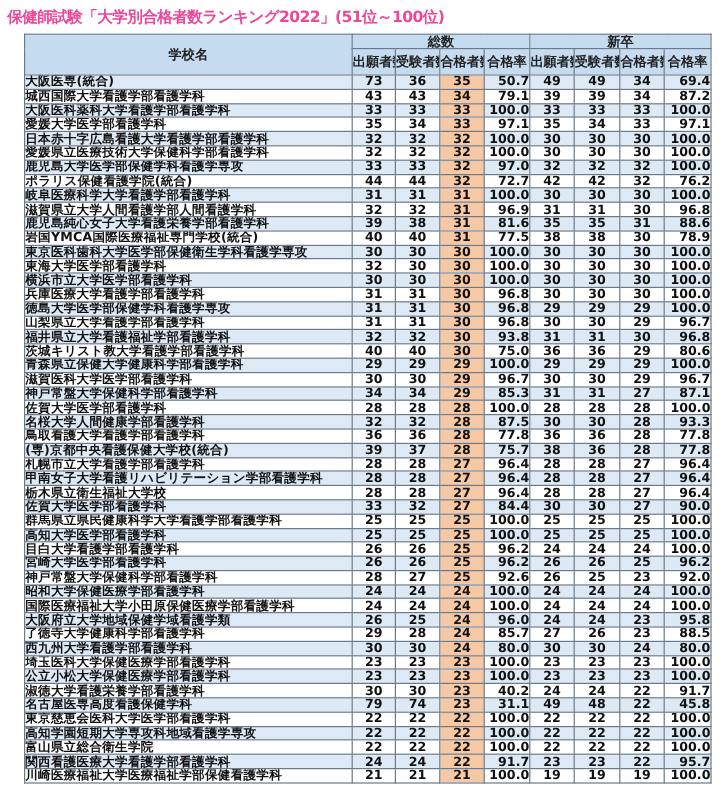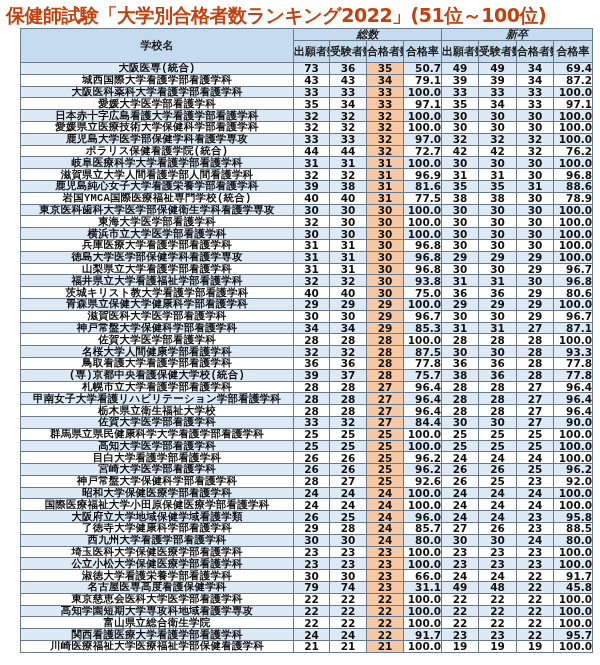--- a/index.html
+++ b/index.html
@@ -1,26 +1,26 @@
 <!DOCTYPE html>
 <html><head>
 <meta charset="utf-8">
 <style>
   html, body { margin:0; padding:0; background:#ffffff; }
   body { width:600px; height:665px; overflow:hidden; font-family:"DejaVu Sans", "Liberation Sans", sans-serif; color:#111; }
-  .title { position:absolute; left:6px; top:3px; font-size:19px; font-weight:bold; letter-spacing:-0.5px; white-space:nowrap; line-height:24px; color:#c2410c; }
+  .title { position:absolute; left:6px; top:3px; font-size:13px; font-weight:bold; letter-spacing:-0.5px; white-space:nowrap; line-height:24px; color:#ec4899; }
   table.rank { position:absolute; left:20px; top:28px; border-collapse:collapse; table-layout:fixed; width:572px; }
   table.rank th, table.rank td { border:1px solid #6a7a8a; padding:0; overflow:hidden; white-space:nowrap; }
   table.rank th { background:#c5dcf0; font-weight:bold; font-size:11px; line-height:11px; text-align:center; color:#222; }
-  th.grp { height:11px;font-style:italic; }
+  th.grp { height:11px; }
   th.sub { height:21px; }
   th.name-h { font-size:11px; }
   th.hl { background:#f7c8a4; }
   table.rank td { font-size:10.5px; font-weight:bold; height:10.8px; line-height:10px; }
-  td.nm { text-align:center; padding-left:6px; font-size:10px; letter-spacing:0.2px;font-family:Liberation Mono, monospace; }
+  td.nm { text-align:left; padding-left:6px; font-size:10px; letter-spacing:0.2px; }
   td.c { text-align:center; }
   td.r { text-align:right; padding-right:3px; }
   tr.alt td { background:#dde9f5; }
   td.hl, tr.alt td.hl { background:#f7c8a4; }
 </style>
 </head>
 <body>
 
 <div class="title">保健師試験「大学別合格者数ランキング2022」(51位～100位)</div>
 
@@ -525,21 +525,21 @@
         <td class="c">23</td>
         <td class="c">23</td>
         <td class="c">23</td>
         <td class="r">100.0</td>
       </tr>
       <tr>
         <td class="nm">淑徳大学看護栄養学部看護学科</td>
         <td class="c">30</td>
         <td class="c">30</td>
         <td class="c hl">23</td>
-        <td class="r">66.0</td>
+        <td class="r">40.2</td>
         <td class="c">24</td>
         <td class="c">24</td>
         <td class="c">22</td>
         <td class="r">91.7</td>
       </tr>
       <tr class="alt">
         <td class="nm">名古屋医専高度看護保健学科</td>
         <td class="c">79</td>
         <td class="c">74</td>
         <td class="c hl">23</td>

